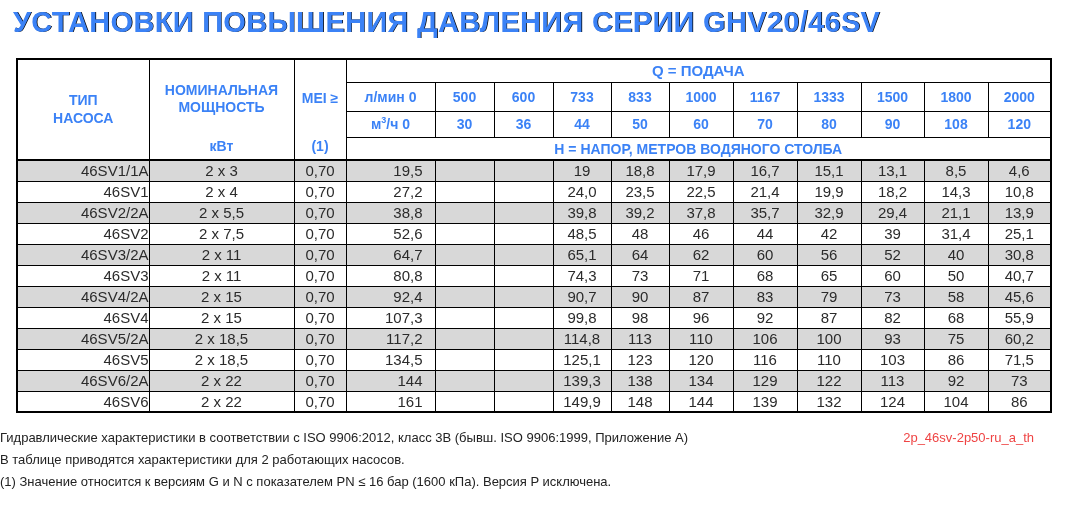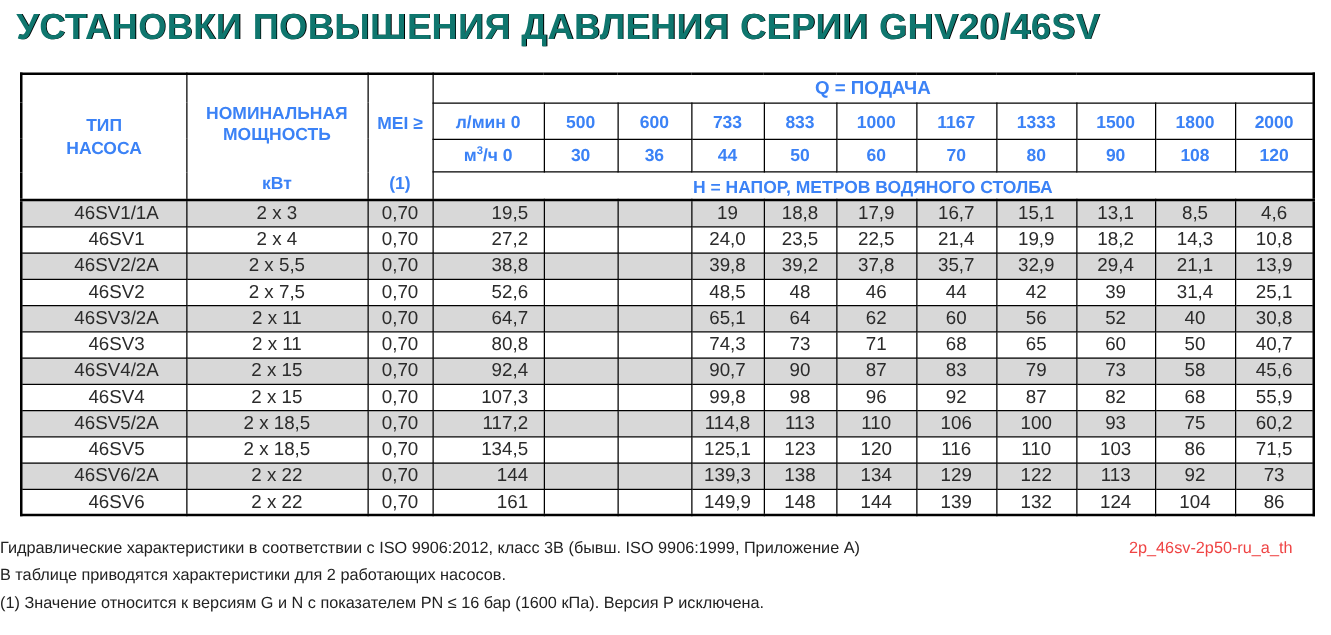--- a/index.html
+++ b/index.html
@@ -9,21 +9,21 @@
     background: #ffffff;
     font-family: "Liberation Sans", sans-serif;
     color: #111;
     overflow: hidden;
   }
   .page { position: relative; width: 1065px; height: 508px; }
 
   .title {
     position: absolute; left: 13px; top: 6px; margin: 0;
     font-size: 29px; font-weight: bold; letter-spacing: 0.3px;
-    color: #0f766e;
+    color: #3b82f6;
     text-shadow: 0.7px 0 0 #000; 
     white-space: nowrap;
   }
 
   table.spec {
     position: absolute; left: 16px; top: 58px;
     width: 1034px;
     border-collapse: collapse;
     table-layout: fixed;
     border: 2px solid #000;
@@ -39,21 +39,21 @@
   th.c-type, th.c-power, th.c-mei { height: 101px; font-size: 14px; vertical-align: middle; }
   tr.r-q th.q-cell { height: 23px; font-size: 15px; text-align: center; vertical-align: middle; }
   tr.r-lmin th { height: 28px; font-size: 14px; text-align: center; vertical-align: middle; margin-top: 27px; }
   tr.r-m3h th { height: 26px; font-size: 14px; text-align: center; vertical-align: middle; }
   tr.r-h th.h-cell { height: 22px; font-size: 14px; vertical-align: middle; }
   sup.cube { font-size: 9px; vertical-align: super; line-height: 0; }
 
   
   .spec tbody td { height: 21px; font-size: 15px; color: #2b2b2b; vertical-align: middle; }
   .spec tbody tr.shade { background: #d8d8d8; }
-  td.ctype { text-align: center; padding-left: 20px; }
+  td.ctype { text-align: right; padding-left: 20px; }
   td.cpow  { text-align: center; }
   td.cmei  { text-align: center; }
   td.ch0   { text-align: right; padding-right: 12px; }
   td.cval  { text-align: center; }
 
   
   .footer {
     position: absolute; left: 0; top: 427px; width: 1034px;
     font-size: 13px; color: #222; line-height: 22px;
   }

